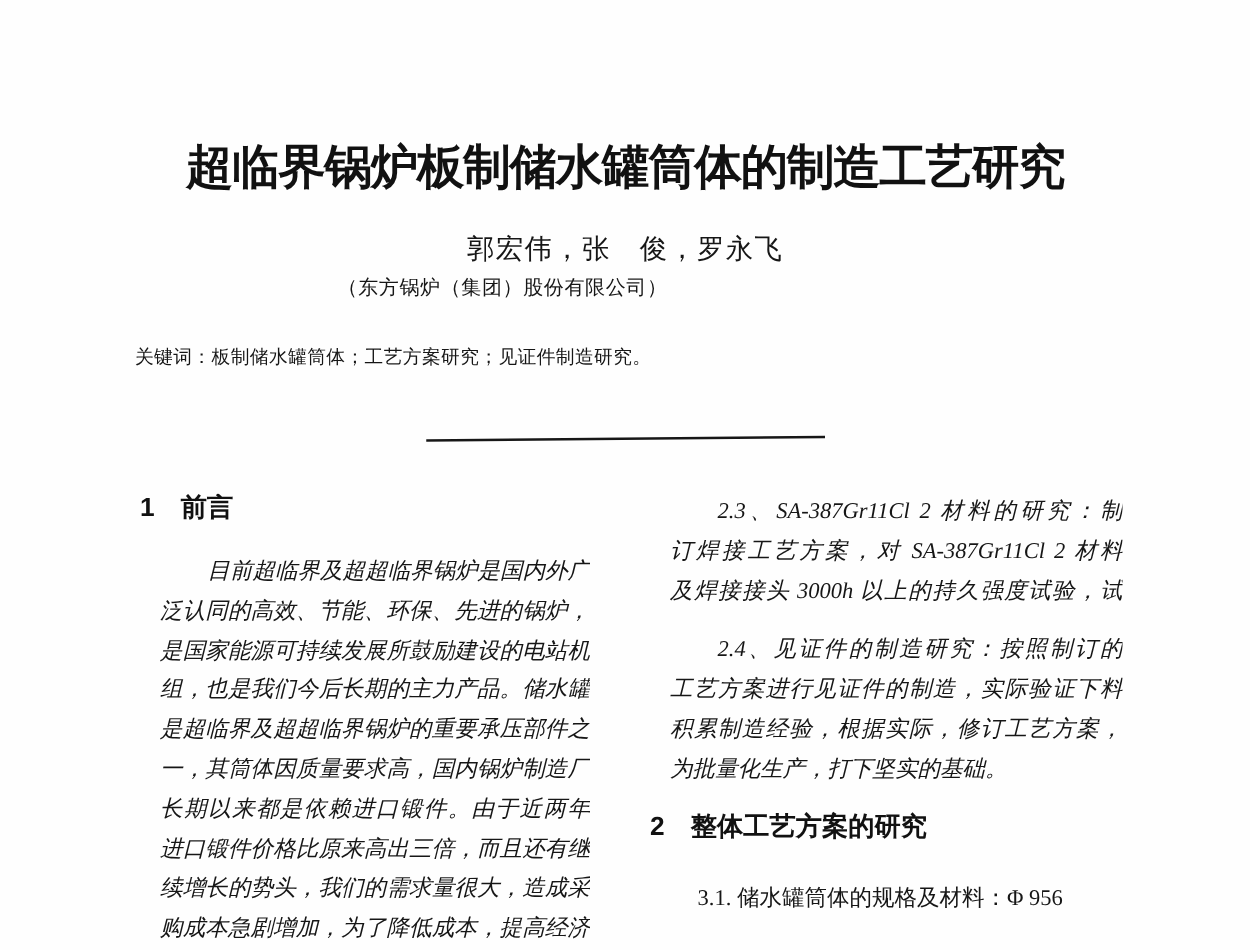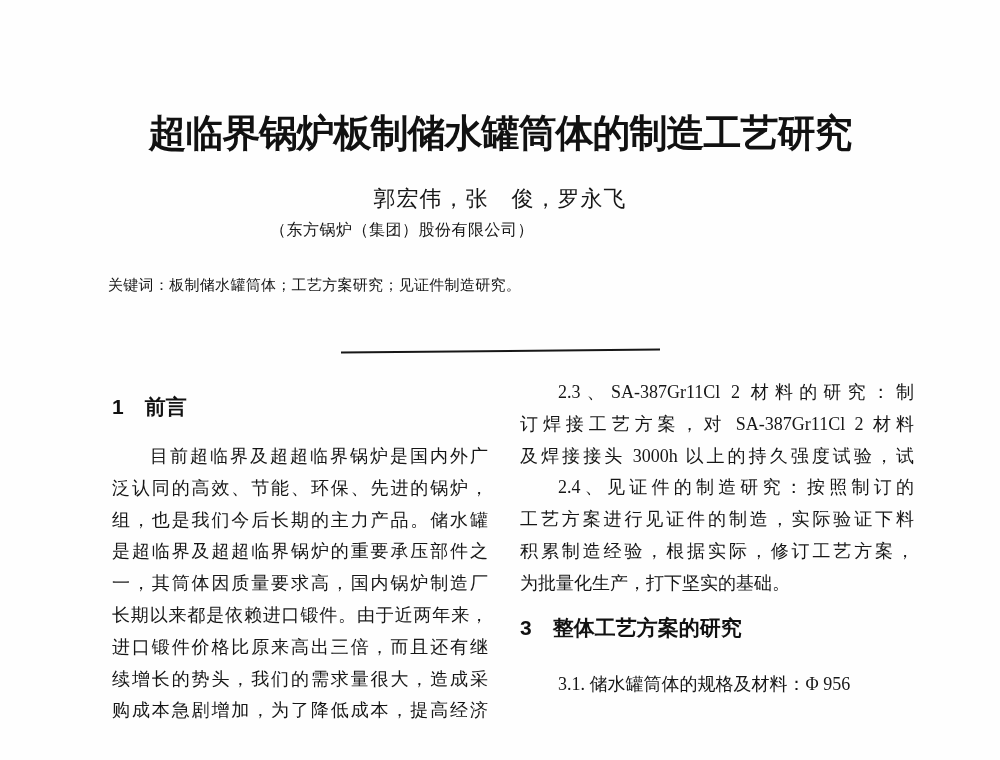--- a/index.html
+++ b/index.html
@@ -77,21 +77,21 @@
   .col-right { left: 520px; top: 377px; width: 394px; height: 383px; }
 
   .sec-heading {
     font-family: "Liberation Sans", sans-serif;
     font-size: 21px;
     font-weight: bold;
     line-height: 24px;
     margin: 0;
     color: #111;
   }
-  .para { margin: 0; }
+  .para { margin: 16px; font-style: italic; }
   .para.after-heading { margin-top: 22px; }
   .line {
     font-size: 18px;
     line-height: 31.8px;
     height: 31.8px;
     text-align: justify;
     text-align-last: justify;
     white-space: normal;
     overflow: hidden;
   }
@@ -117,20 +117,21 @@
     <span class="kw-label">关键词：</span><span>板制储水罐筒体；工艺方案研究；见证件制造研究。</span>
   </div>
 
   <div class="divider"></div>
 
   <div class="col col-left">
     <h2 class="sec-heading">1　前言</h2>
     <div class="para after-heading">
       <div class="line indent">目前超临界及超超临界锅炉是国内外广</div>
       <div class="line">泛认同的高效、节能、环保、先进的锅炉，</div>
+      <div class="line">是国家能源可持续发展所鼓励建设的电站机</div>
       <div class="line">组，也是我们今后长期的主力产品。储水罐</div>
       <div class="line">是超临界及超超临界锅炉的重要承压部件之</div>
       <div class="line">一，其筒体因质量要求高，国内锅炉制造厂</div>
       <div class="line">长期以来都是依赖进口锻件。由于近两年来，</div>
       <div class="line">进口锻件价格比原来高出三倍，而且还有继</div>
       <div class="line">续增长的势头，我们的需求量很大，造成采</div>
       <div class="line">购成本急剧增加，为了降低成本，提高经济</div>
     </div>
   </div>
 
@@ -139,17 +140,17 @@
       <div class="line indent">2.3、SA-387Gr11Cl 2 材料的研究：制</div>
       <div class="line">订焊接工艺方案，对 SA-387Gr11Cl 2 材料</div>
       <div class="line">及焊接接头 3000h 以上的持久强度试验，试</div>
     </div>
     <div class="para">
       <div class="line indent">2.4、见证件的制造研究：按照制订的</div>
       <div class="line">工艺方案进行见证件的制造，实际验证下料</div>
       <div class="line">积累制造经验，根据实际，修订工艺方案，</div>
       <div class="line last">为批量化生产，打下坚实的基础。</div>
     </div>
-    <h2 class="sec-heading sec3-heading">3　整体工艺方案的研究</h2>
+    <h2 class="sec-heading sec3-heading">2　整体工艺方案的研究</h2>
     <div class="line indent last line-31">3.1. 储水罐筒体的规格及材料：Φ 956</div>
   </div>
 
 </div>
 
 </body></html>

